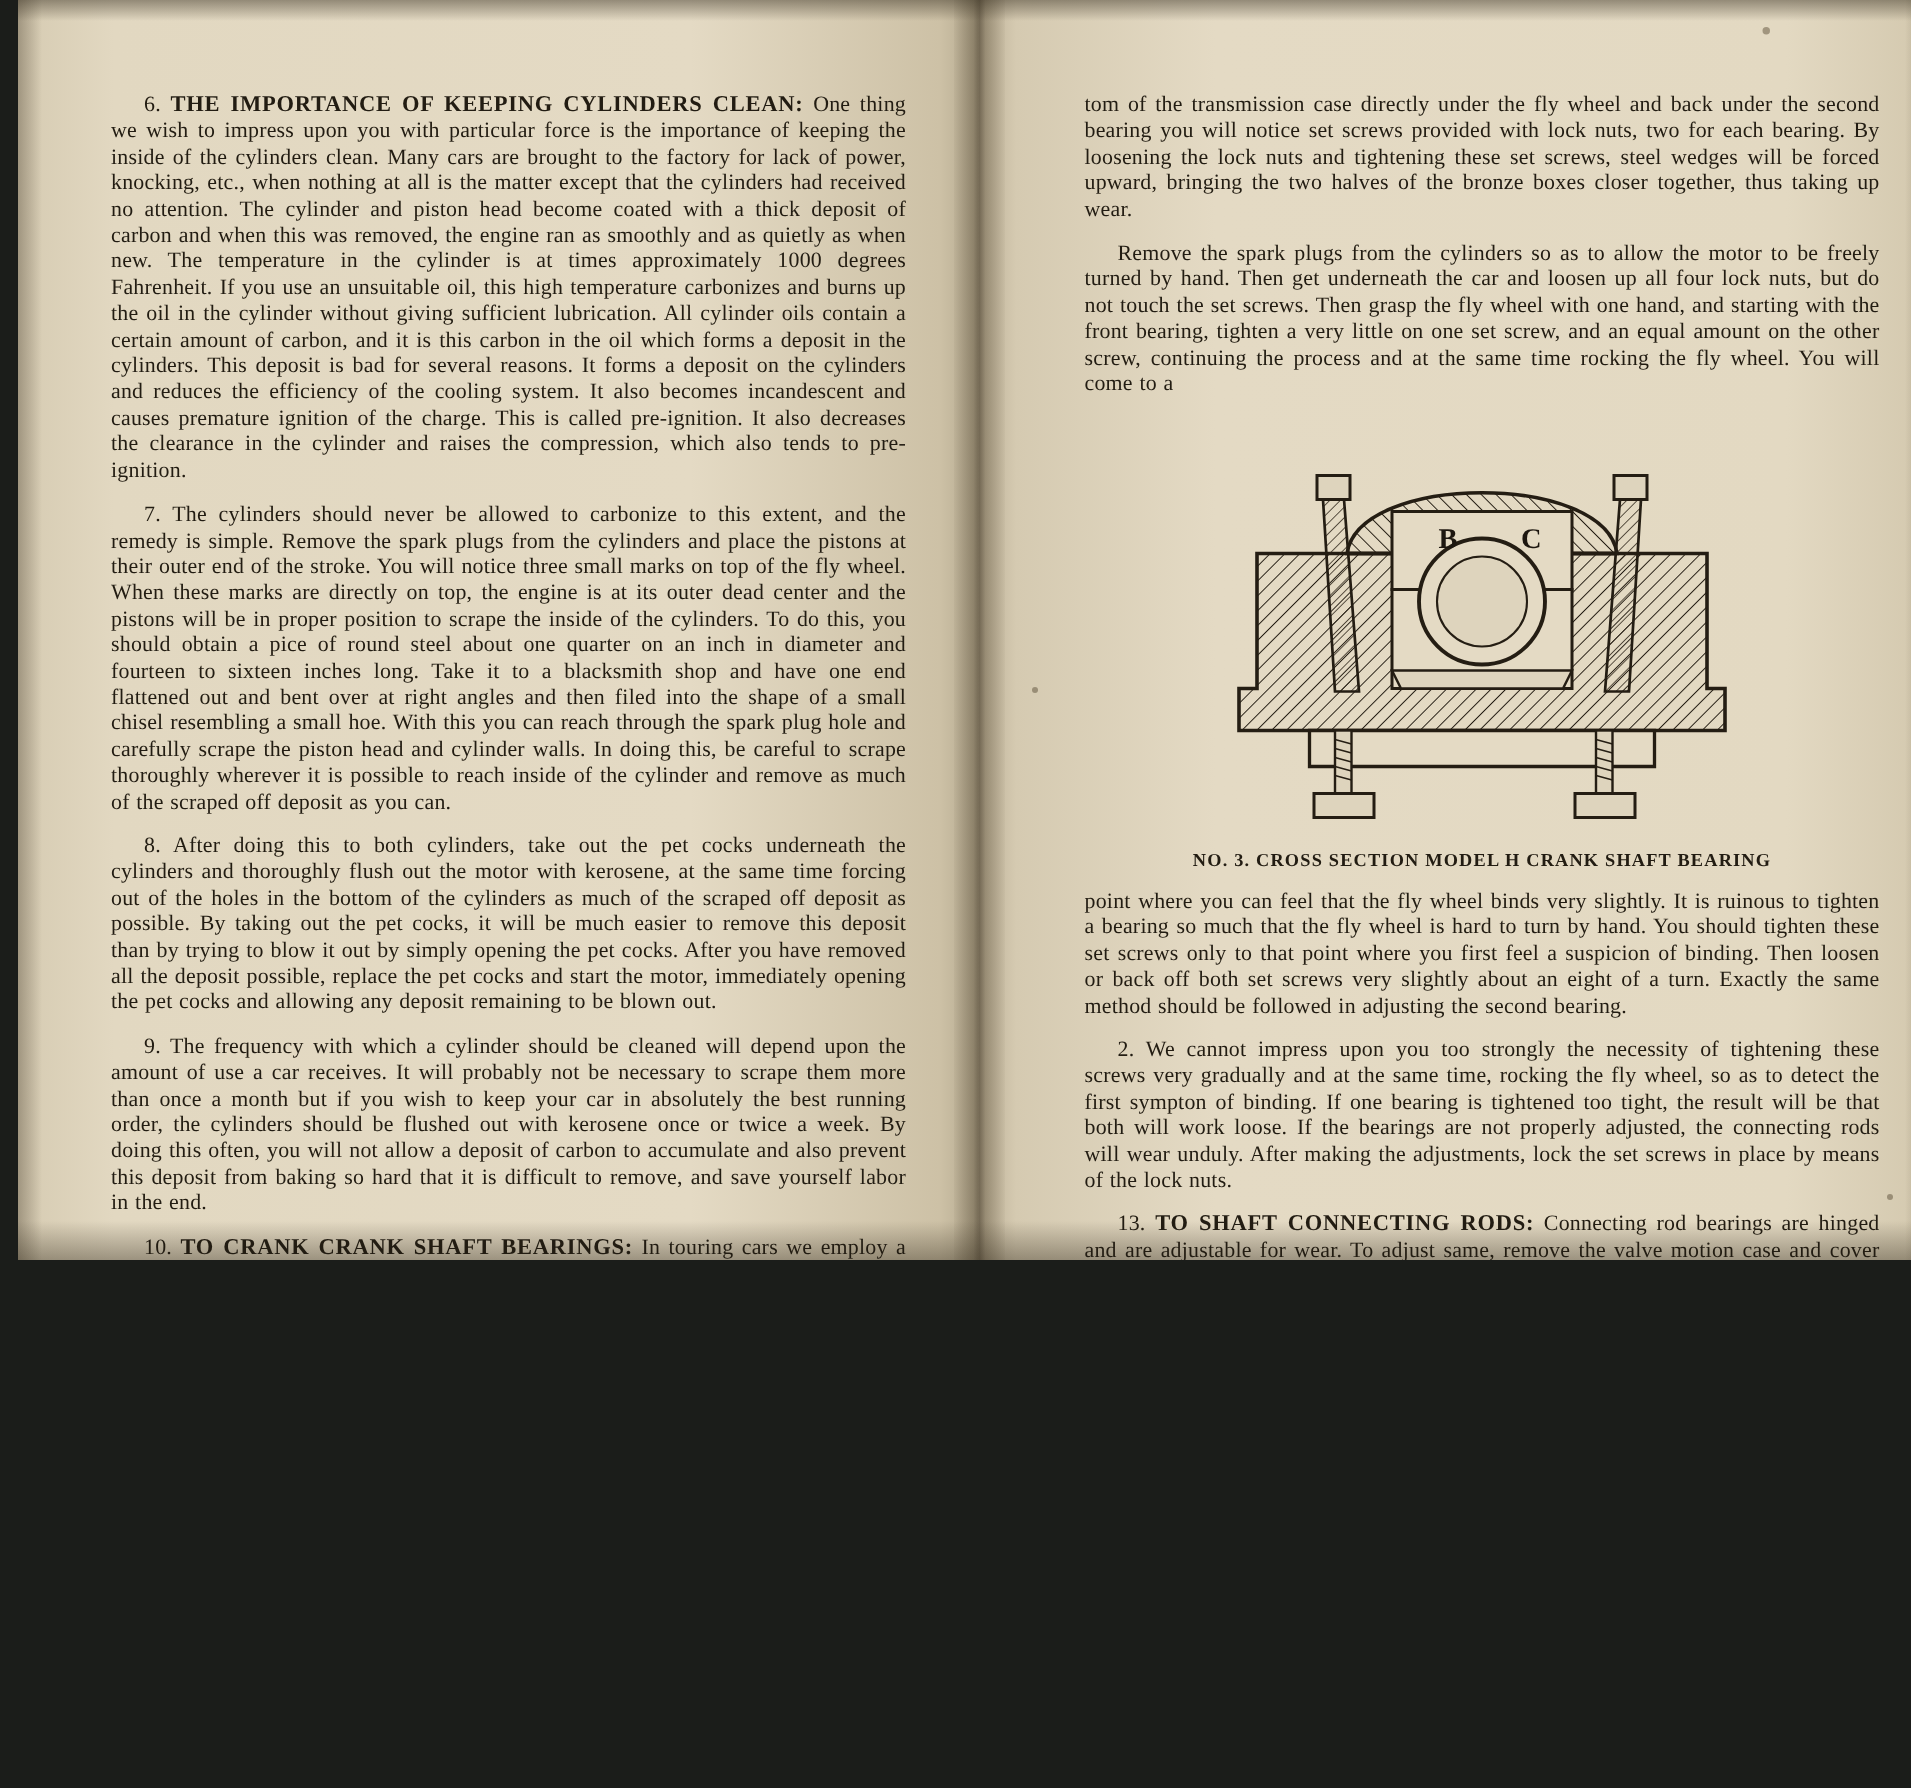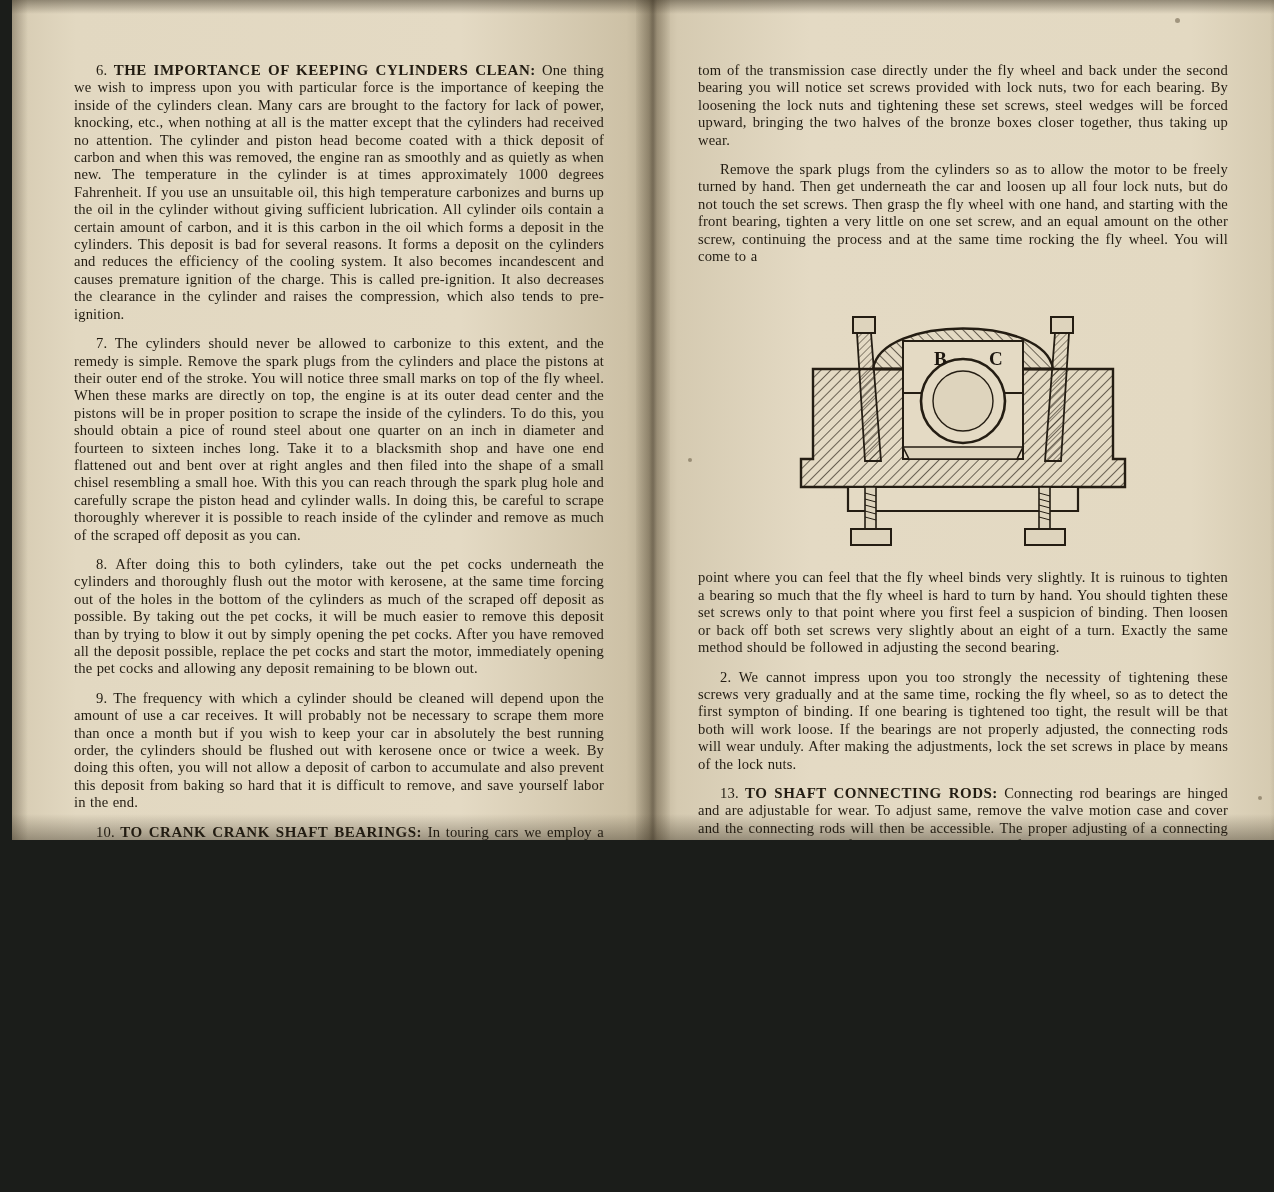--- a/index.html
+++ b/index.html
@@ -60,21 +60,21 @@
   .col {
     position: absolute;
     top: 62px;
     width: 530px;
     color: #221c12;
     font-size: 14.6px;
     line-height: 17.4px;
     text-align: justify;
   }
   #col-left { left: 62px; }
-  #col-right { left: 686px; }
+  #col-right { left: 711px; }
 
   p {
     margin: 0 0 12px 0;
     text-indent: 22px;
     letter-spacing: 0.15px;
     word-spacing: 0.6px;
   }
   p.no-indent { text-indent: 0; }
   .num { font-weight: normal; }
   .heading {
@@ -222,20 +222,21 @@
           <line x1="286" y1="214" x2="297" y2="217"></line>
             <line x1="286" y1="220" x2="297" y2="223"></line>
           <line x1="286" y1="226" x2="297" y2="229"></line>
             <line x1="286" y1="232" x2="297" y2="235"></line>
           <line x1="286" y1="238" x2="297" y2="241"></line>
         </g>
         <rect x="272" y="250" width="40" height="16" fill="#ded4bd" stroke="#241d13" stroke-width="2"></rect>
 
         <path d="M150 168 L270 168 L264 180 L156 180 Z" fill="#ded4bd" stroke="#241d13" stroke-width="1.6"></path>
       </svg>
+      <div class="fig-caption">NO. 3. CROSS SECTION MODEL H CRANK SHAFT BEARING</div>
     </div>
 
     <p class="no-indent">
       <span>point where you can feel that the fly wheel binds very slightly. It is ruinous to tighten a bearing so much that the fly wheel is hard to turn by hand.   You should tighten these set screws only to that point where you first feel a suspicion of binding. Then loosen or back off both set screws very slightly about an eight of a turn.   Exactly the same method should be followed in adjusting the second bearing.</span>
     </p>
 
     <p>
       <span class="num">2.</span>
       <span>We cannot impress upon you too strongly the necessity of tightening these screws very gradually and at the same time, rocking the fly wheel, so as to detect the first sympton of binding.   If one bearing is tightened too tight, the result will be that both will work loose.   If the bearings are not properly adjusted, the connecting rods will wear unduly.   After making the adjustments, lock the set screws in place by means of the lock nuts.</span>
     </p>

